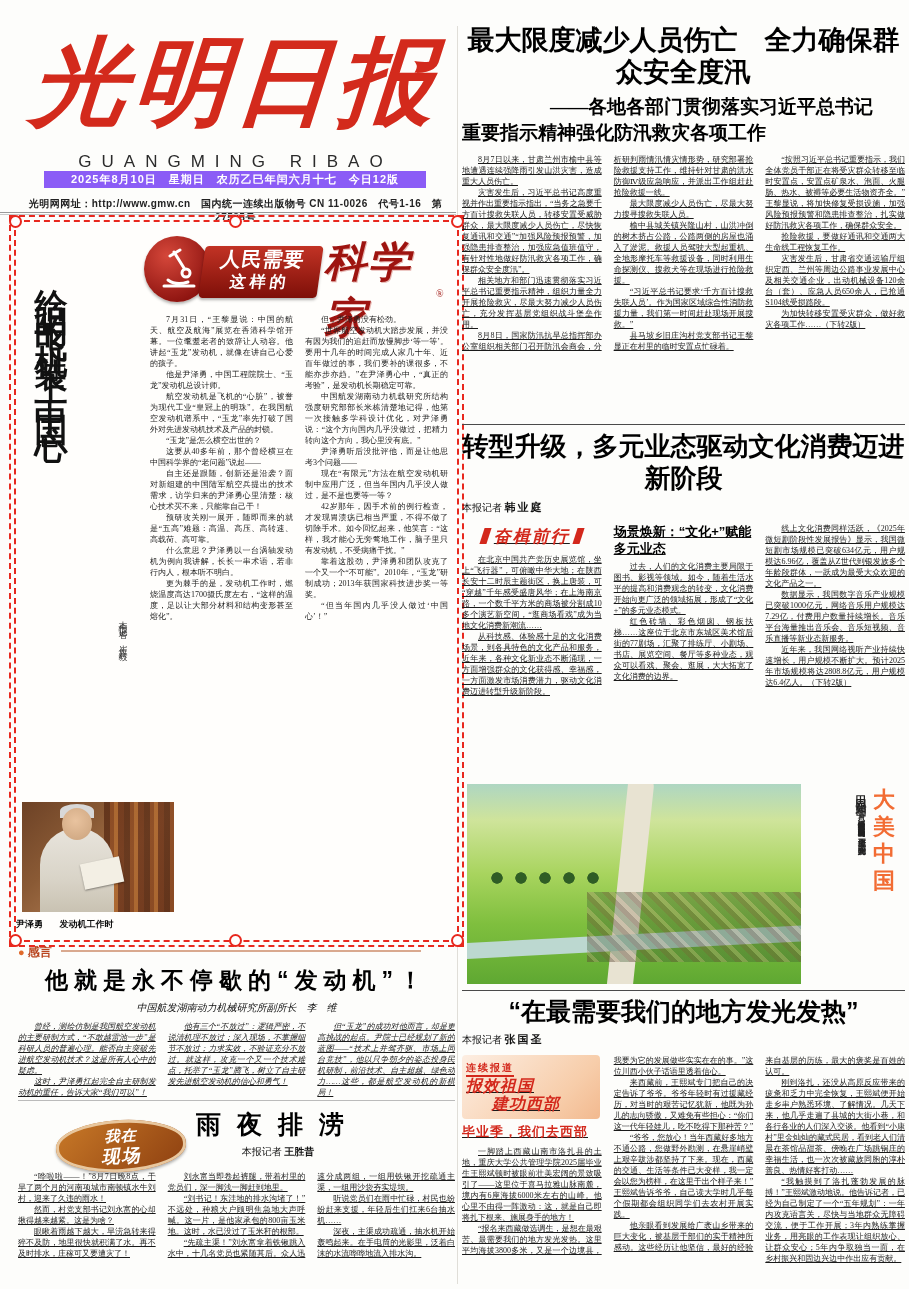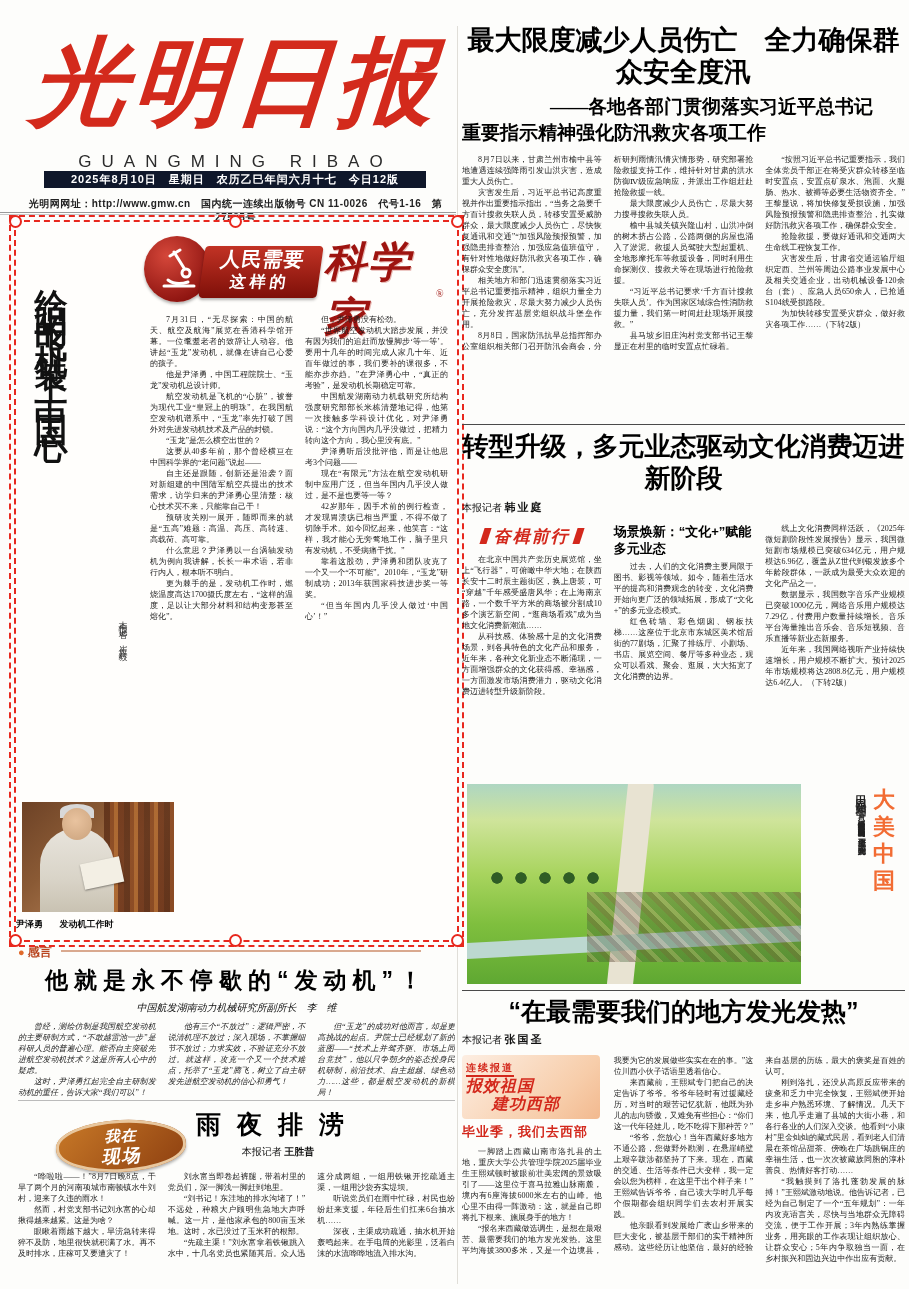--- a/index.html
+++ b/index.html
@@ -6,21 +6,21 @@
   #page{position:relative;width:909px;height:1289px;background:#fdfdfb;margin:0 auto;
         font-family:"Liberation Serif","DejaVu Serif",serif;color:#1a1a1a;overflow:hidden;
         box-shadow:0 0 6px rgba(0,0,0,.25);}
   
   .masthead{position:absolute;left:16px;top:8px;width:439px;height:206px;text-align:center;}
   .mast-title{font-size:96px;line-height:150px;font-weight:bold;font-style:italic;
               color:#d32a1c;letter-spacing:6px;transform:skewX(-4deg);
               font-family:"Liberation Serif","DejaVu Serif",serif;}
   .mast-pinyin{font-size:17px;letter-spacing:10px;color:#2b2b2b;margin-top:-6px;
                font-family:"Liberation Sans","DejaVu Sans",sans-serif;}
-  .mast-datebar{position:absolute;left:28px;top:163px;width:382px;height:17px;background:#0f172a;
+  .mast-datebar{position:absolute;left:28px;top:163px;width:382px;height:17px;background:#8b5cf6;
                 color:#fff;font-size:11px;font-weight:bold;line-height:17px;letter-spacing:1px;
                 font-family:"Liberation Sans","DejaVu Sans",sans-serif;}
   .mast-pub{position:absolute;left:0;top:189px;width:439px;font-size:10px;font-weight:bold;color:#222;
             font-family:"Liberation Sans","DejaVu Sans",sans-serif;letter-spacing:.5px;}
   .rule-left-top{position:absolute;left:0;top:212px;width:456px;border-top:1px solid #9a9a9a;border-bottom:1px solid #c9c9c9;height:1px;}
   .vdivider{position:absolute;left:457px;top:26px;height:1258px;border-left:1px solid #e0ded8;}
   
   .redbox{position:absolute;left:14px;top:220px;width:441px;height:718px;
           border:2px dashed #e8281e;outline:2px dashed #e8281e;outline-offset:3px;background:#fffefc;}
   .node{position:absolute;width:9px;height:9px;border:2px solid #e8281e;border-radius:50%;background:#fff;z-index:5;}
@@ -47,21 +47,21 @@
   .feat-photo .head{position:absolute;left:40px;top:6px;width:30px;height:32px;border-radius:50%;
       background:radial-gradient(circle at 45% 40%,#e9c39f,#caa27c);}
   .feat-photo .hair{position:absolute;left:38px;top:2px;width:34px;height:14px;border-radius:50% 50% 0 0;background:#d8d8d8;}
   .feat-photo .book{position:absolute;left:60px;top:58px;width:40px;height:26px;background:#f3efe4;transform:rotate(-12deg);box-shadow:0 1px 2px rgba(0,0,0,.4);}
   .feat-caption{position:absolute;left:0;top:696px;width:170px;font-size:9px;font-weight:bold;color:#111;
                 font-family:"Liberation Sans","DejaVu Sans",sans-serif;}
   .feat-caption .credit{margin-left:14px;}
   .feat-cols{position:absolute;left:134px;top:92px;width:298px;height:616px;column-count:2;column-gap:12px;overflow:hidden;}
   
   p.art{font-size:8px;line-height:11px;margin:0;text-indent:2em;text-align:justify;color:#1c1c1c;}
-  .cols3{column-count:3;column-gap:12px;overflow:hidden;}
+  .cols3{column-count:3;column-gap:12px;overflow:hidden;text-decoration:underline;}
   
   .flood{position:absolute;left:462px;top:24px;width:443px;}
   .flood-h1{font-size:27px;font-weight:900;text-align:center;letter-spacing:0px;line-height:32px;color:#000;
             font-family:"Liberation Sans","DejaVu Sans",sans-serif;}
   .flood-h2{font-size:19px;font-weight:bold;line-height:26px;margin-top:6px;color:#000;}
   .flood-h2 .ind{margin-left:88px;}
   .flood-body{margin-top:8px;height:270px;}
   .hrule{position:absolute;left:462px;width:443px;border-top:1px solid #4a4a4a;}
   
   .culture{position:absolute;left:462px;top:430px;width:443px;}
@@ -182,21 +182,21 @@
       <div class="head"></div>
       <div class="book"></div>
     </div>
     <div class="feat-caption">
       <b>尹泽勇</b>
       <b class="credit">发动机工作时</b>
     </div>
 
     <div class="feat-cols">
       <div>
-          <p class="art">7月31日，“无尽探索：中国的航天、航空及航海”展览在香港科学馆开幕。一位耄耋老者的致辞让人动容。他讲起“玉龙”发动机，就像在讲自己心爱的孩子。</p>
+          <p class="art">7月31日，“王黎显说：中国的航天、航空及航海”展览在香港科学馆开幕。一位耄耋老者的致辞让人动容。他讲起“玉龙”发动机，就像在讲自己心爱的孩子。</p>
           <p class="art">他是尹泽勇，中国工程院院士、“玉龙”发动机总设计师。</p>
           <p class="art">航空发动机是飞机的“心脏”，被誉为现代工业“皇冠上的明珠”。在我国航空发动机谱系中，“玉龙”率先打破了国外对先进发动机技术及产品的封锁。</p>
           <p class="art">“玉龙”是怎么横空出世的？</p>
           <p class="art">这要从40多年前，那个曾经横亘在中国科学界的“老问题”说起——</p>
           <p class="art">自主还是跟随，创新还是沿袭？面对新组建的中国陆军航空兵提出的技术需求，访学归来的尹泽勇心里清楚：核心技术买不来，只能靠自己干！</p>
           <p class="art">预研攻关刚一展开，随即而来的就是“五高”难题：高温、高压、高转速、高载荷、高可靠。</p>
           <p class="art">什么意思？尹泽勇以一台涡轴发动机为例向我讲解，长长一串术语，若非行内人，根本听不明白。</p>
           <p class="art">更为棘手的是，发动机工作时，燃烧温度高达1700摄氏度左右，“这样的温度，足以让大部分材料和结构变形甚至熔化”。</p>
           <p class="art">但，尹泽勇没有松劲。</p>
           <p class="art">“世界航空发动机大踏步发展，并没有因为我们的追赶而放慢脚步‘等一等’。要用十几年的时间完成人家几十年、近百年做过的事，我们要补的课很多，不能亦步亦趋。”在尹泽勇心中，“真正的考验”，是发动机长期稳定可靠。</p>

